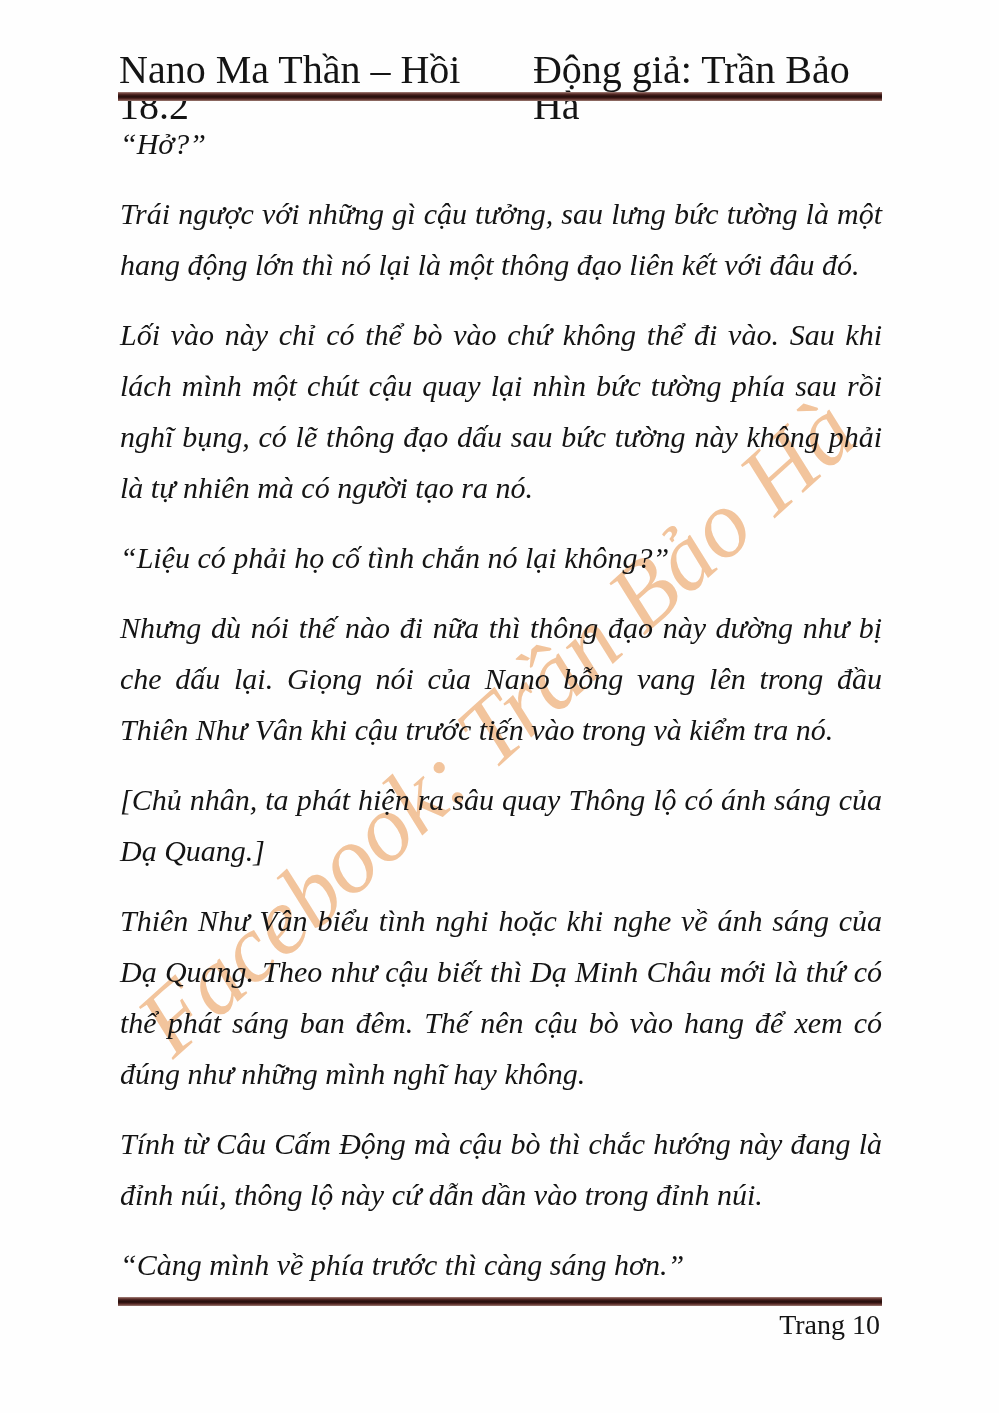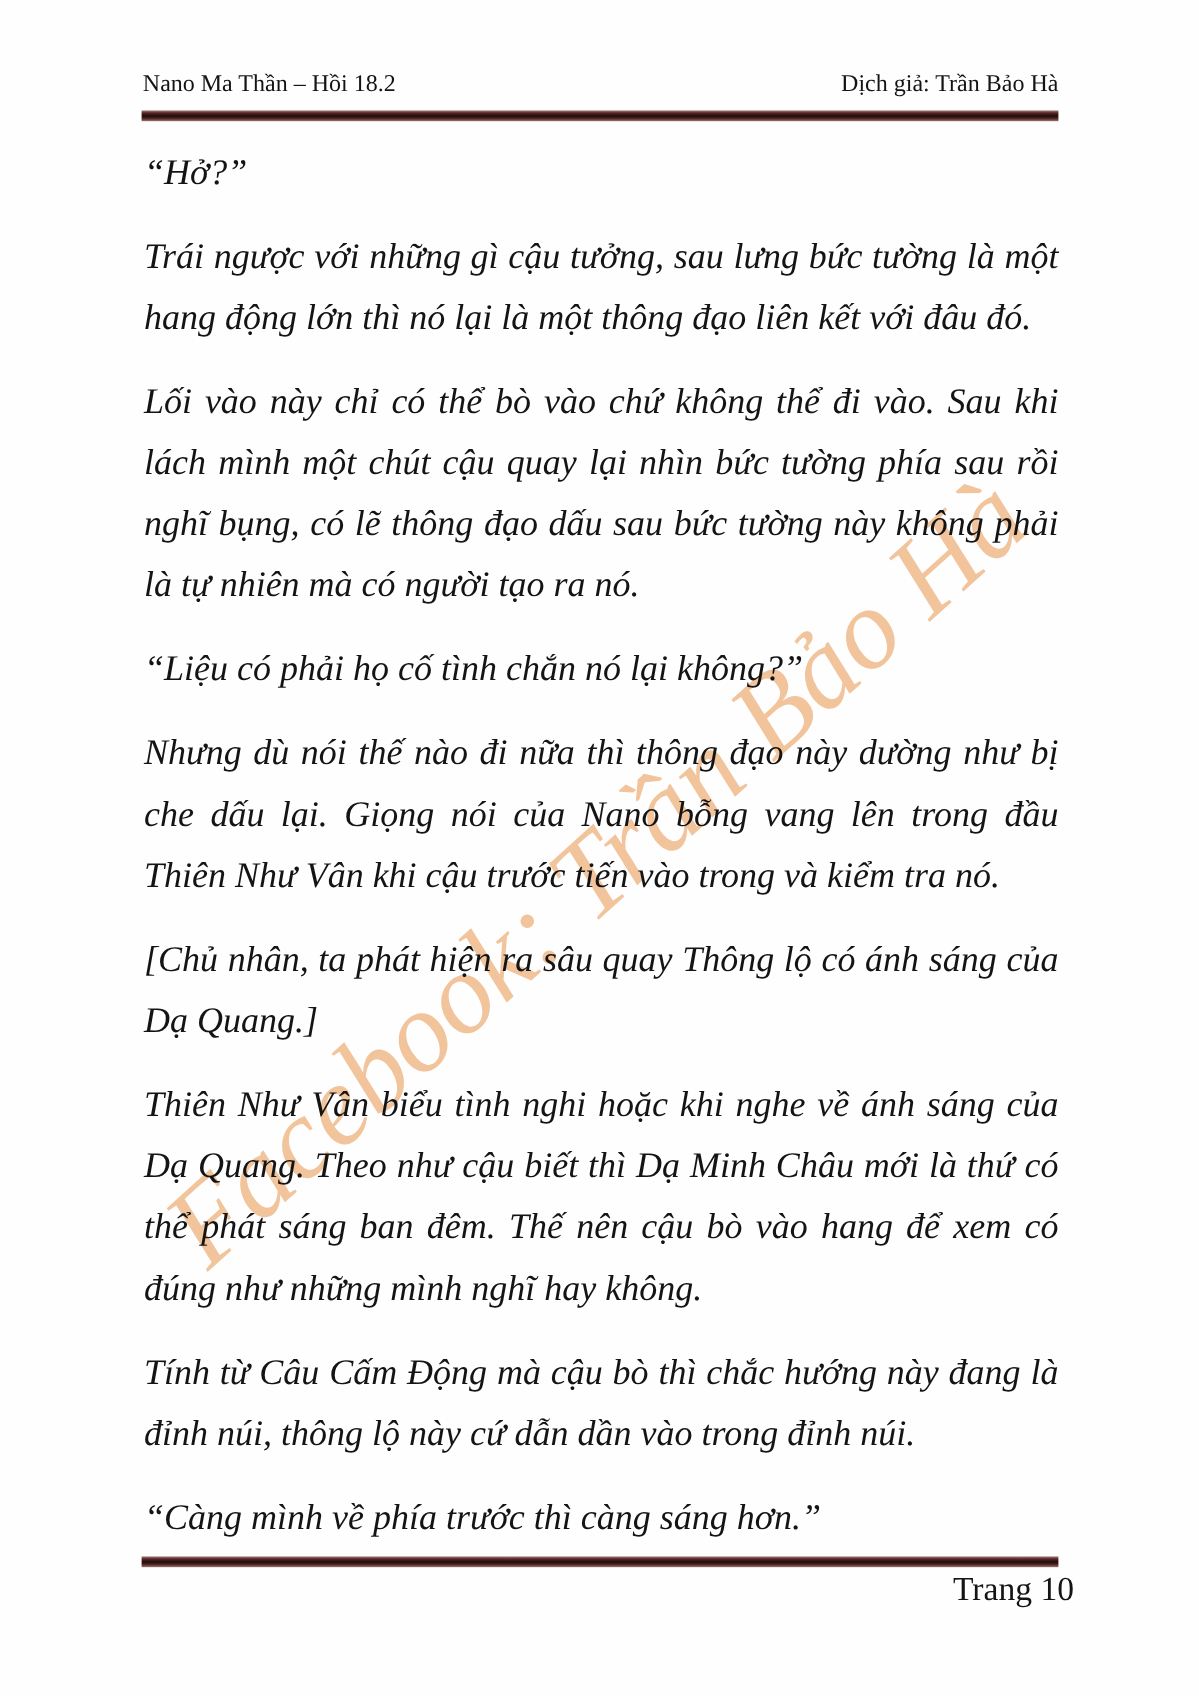--- a/index.html
+++ b/index.html
@@ -32,21 +32,21 @@
     user-select: none;
   }
   .header-row {
     position: absolute;
     left: 119px;
     top: 52px;
     width: 763px;
     display: flex;
     justify-content: space-between;
     align-items: baseline;
-    font-size: 20px;
+    font-size: 40px;
     line-height: 36px;
     z-index: 2;
     gap: 20px;
   }
   .rule {
     position: absolute;
     left: 118px;
     width: 764px;
     height: 9px;
     background: linear-gradient(
@@ -72,39 +72,39 @@
   .content p {
     margin: 0 0 19px 0;
     font-size: 30px;
     line-height: 51px;
     text-align: justify;
     text-justify: inter-word;
     font-style: italic;
   }
   .page-number {
     position: absolute;
-    left: 132px;
+    left: 117px;
     top: 1308px;
     width: 763px;
     text-align: right;
     font-size: 28px;
     line-height: 34px;
     z-index: 2;
   }
 </style>
 </head>
 <body>
 
 <div class="page">
 
   <div class="watermark">Facebook: Trần Bảo Hà</div>
 
   <div class="header-row">
     <span>Nano Ma Thần – Hồi 18.2</span>
-    <span>Dịch giả: Trần Bảo Hà</span>
+    <span>Động giả: Trần Bảo Hà</span>
   </div>
 
   <div class="rule header-rule"></div>
 
   <div class="content">
     <p>“Hở?”</p>
     <p>Trái ngược với những gì cậu tưởng, sau lưng bức tường là một hang động lớn thì nó lại là một thông đạo liên kết với đâu đó.</p>
     <p>Lối vào này chỉ có thể bò vào chứ không thể đi vào. Sau khi lách mình một chút cậu quay lại nhìn bức tường phía sau rồi nghĩ bụng, có lẽ thông đạo dấu sau bức tường này không phải là tự nhiên mà có người tạo ra nó.</p>
     <p>“Liệu có phải họ cố tình chắn nó lại không?”</p>
     <p>Nhưng dù nói thế nào đi nữa thì thông đạo này dường như bị che dấu lại. Giọng nói của Nano bỗng vang lên trong đầu Thiên Như Vân khi cậu trước tiến vào trong và kiểm tra nó.</p>

